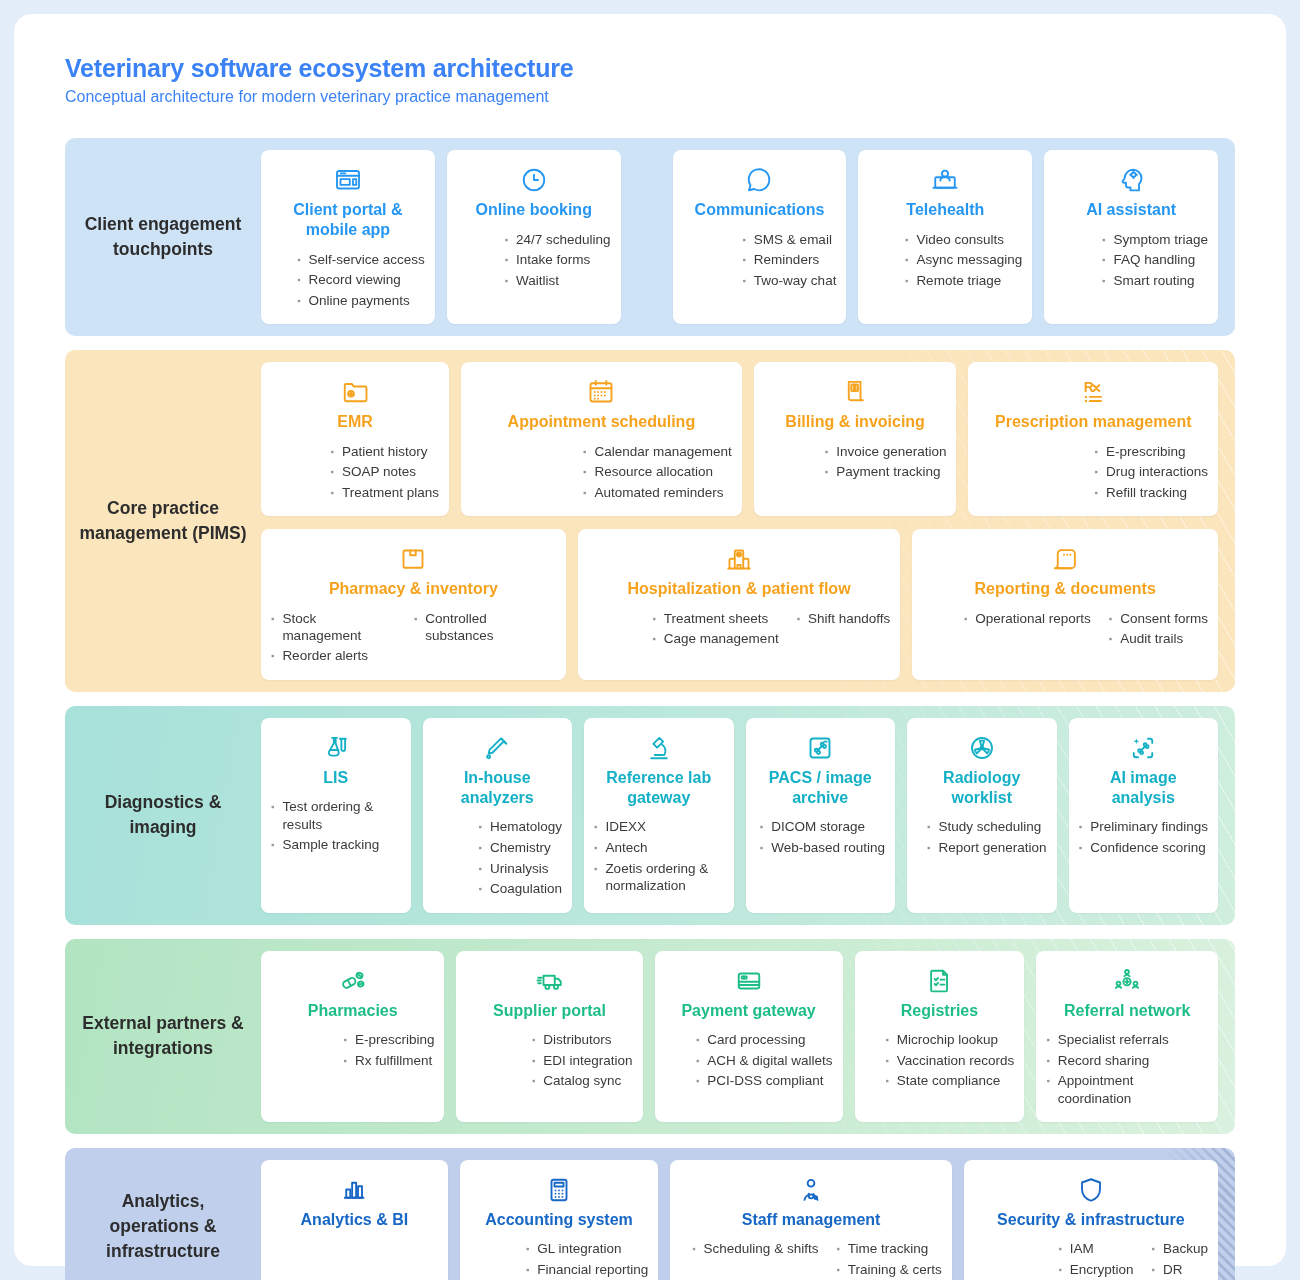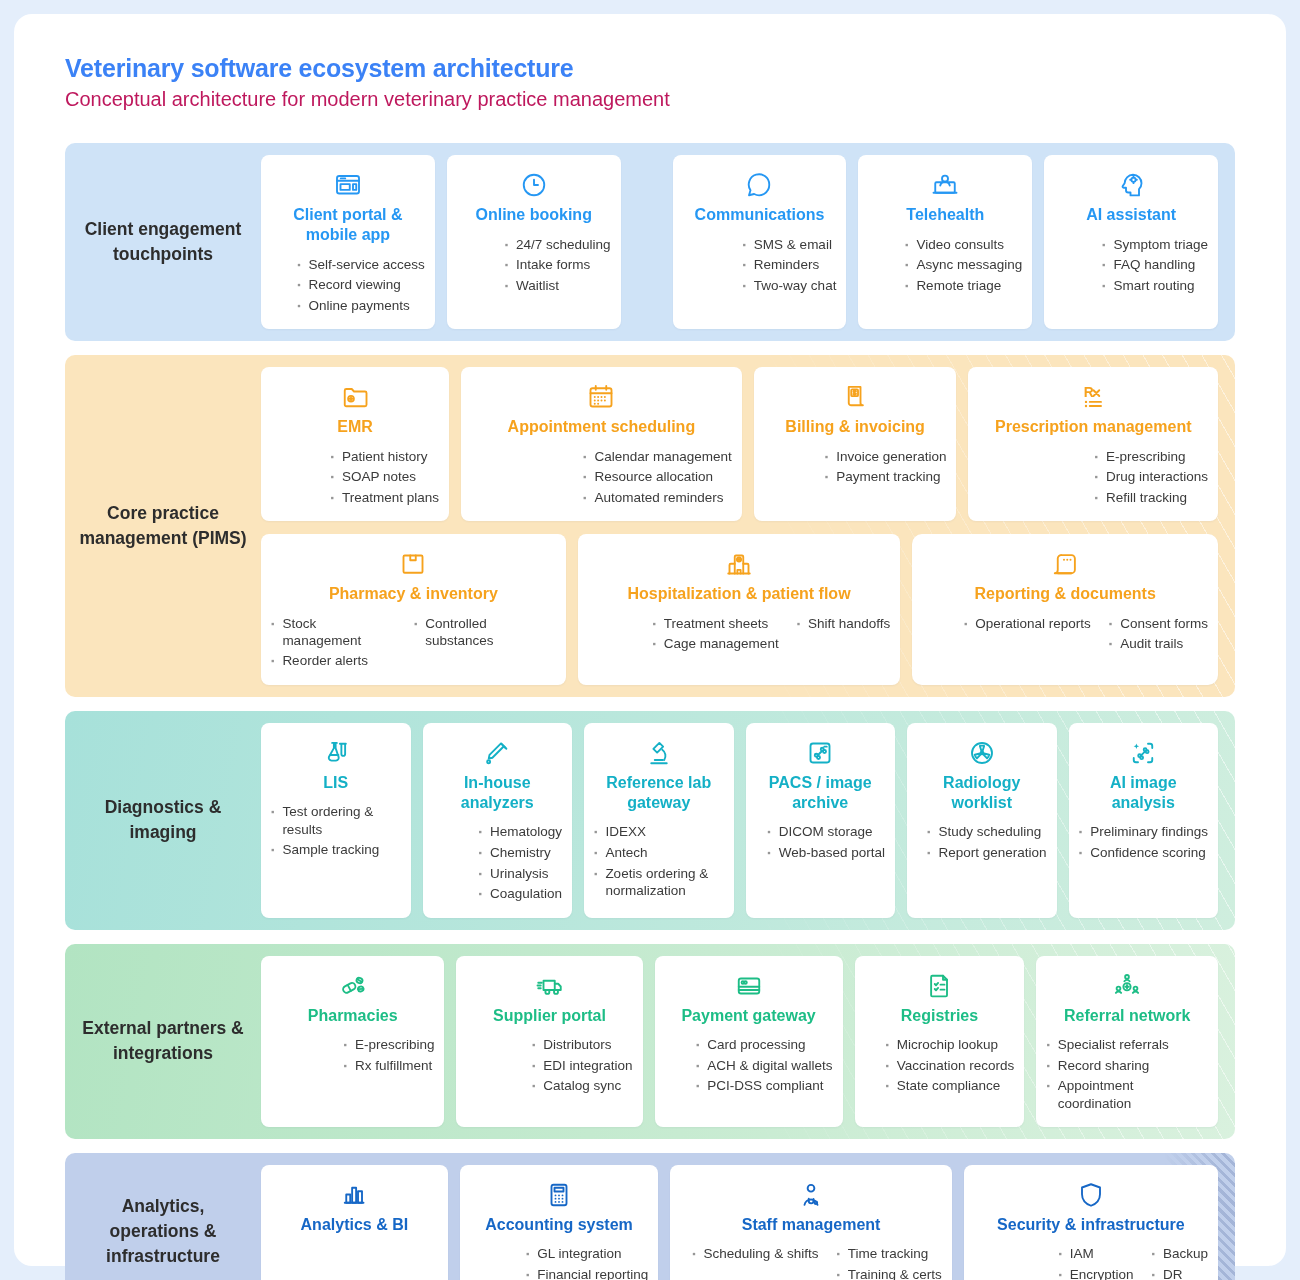--- a/index.html
+++ b/index.html
@@ -18,22 +18,22 @@
     padding: 40px 51px 0 51px;
   }
   
   .page-title {
     font-size: 25px;
     font-weight: 700;
     color: #3b82f6;
     letter-spacing: -0.2px;
   }
   .page-subtitle {
-    font-size: 20px;
-    color: #be185d;
+    font-size: 16px;
+    color: #3b82f6;
     margin-top: 5px;
   }
   
   #bands { display: flex; flex-direction: column; gap: 14px; margin-top: 32px; }
   .band {
     display: flex;
     border-radius: 10px;
     padding: 12px 17px 12px 0;
     position: relative;
   }
@@ -418,21 +418,21 @@
                     <span>Cage management</span>
                   </li>
                 </ul>
                 <ul class="blist">
                   <li>
                     <span>Shift handoffs</span>
                   </li>
                 </ul>
               </div>
             </article>
-            <article class="card" style="flex: 304 1 0px; border-radius: 10px;">
+            <article class="card" style="flex: 304 1 0px;">
               <div class="card-icon">
                 <svg viewBox="0 0 24 24">
                   <path d="M8.9 4.9h8.3c1.5 0 2.7 1.2 2.7 2.7v8.9c0 1.6-1.3 2.9-2.9 2.9H6.4"></path>
                   <path d="M8.9 4.9C7.4 4.9 6.2 6.1 6.2 7.6v9.2c0 1.4-1 2.6-2.4 2.6h13.2"></path>
                   <g fill="currentColor" stroke="none">
                     <circle cx="11.2" cy="8.6" r=".8"></circle>
                     <circle cx="13.8" cy="8.6" r=".8"></circle>
                     <circle cx="16.4" cy="8.6" r=".8"></circle>
                   </g>
                 </svg>
@@ -542,21 +542,21 @@
                   <circle cx="15.6" cy="10.8" r="1.2"></circle>
                 </svg>
               </div>
               <h3 class="card-title">PACS / image archive</h3>
               <div class="cols">
                 <ul class="blist">
                   <li>
                     <span>DICOM storage</span>
                   </li>
                   <li>
-                    <span>Web-based portal</span>
+                    <span>Web-based routing</span>
                   </li>
                 </ul>
               </div>
             </article>
             <article class="card" style="flex: 1 1 0px;">
               <div class="card-icon">
                 <svg viewBox="0 0 24 24">
                   <circle cx="12" cy="12" r="8"></circle>
                   <circle cx="12" cy="12" r="1.1"></circle>
                   <path d="M12 12l-1.7-5.7a6.2 6.2 0 0 1 3.4 0z"></path>

